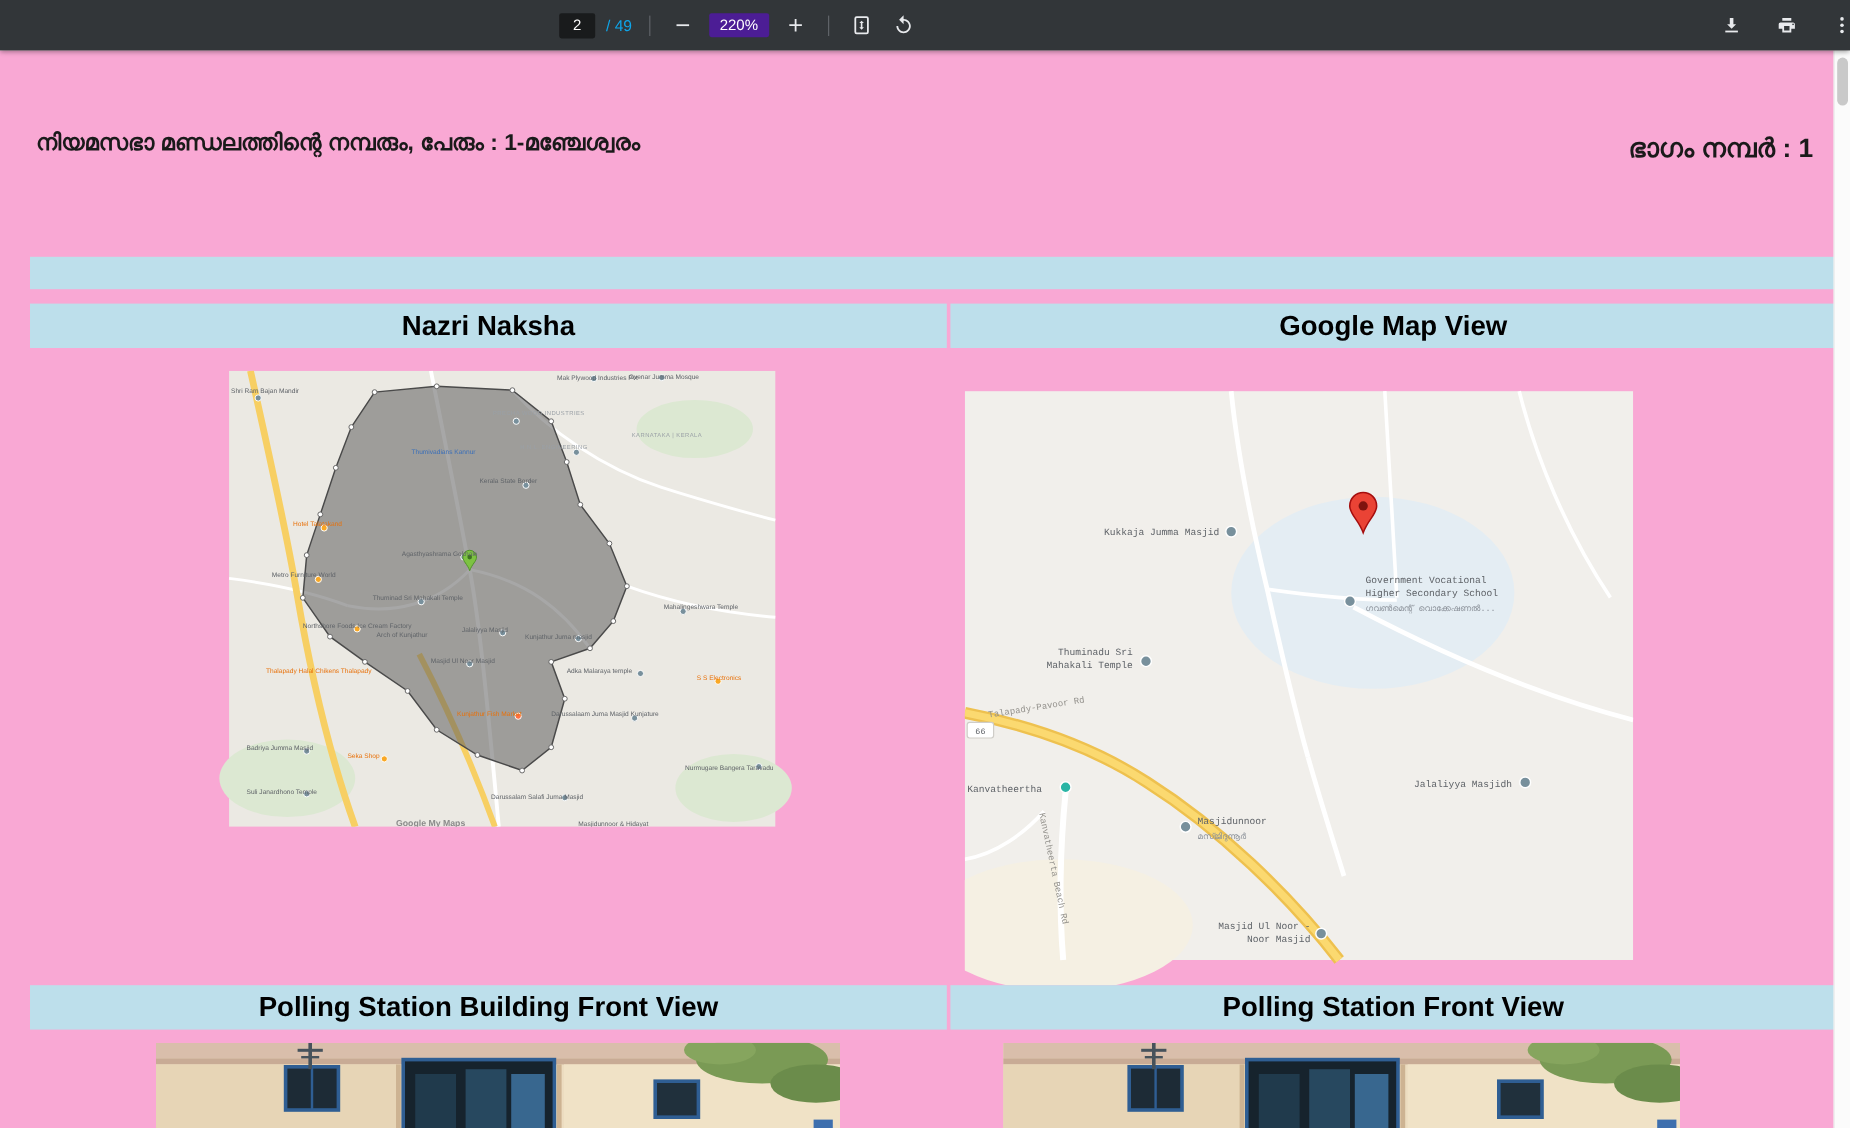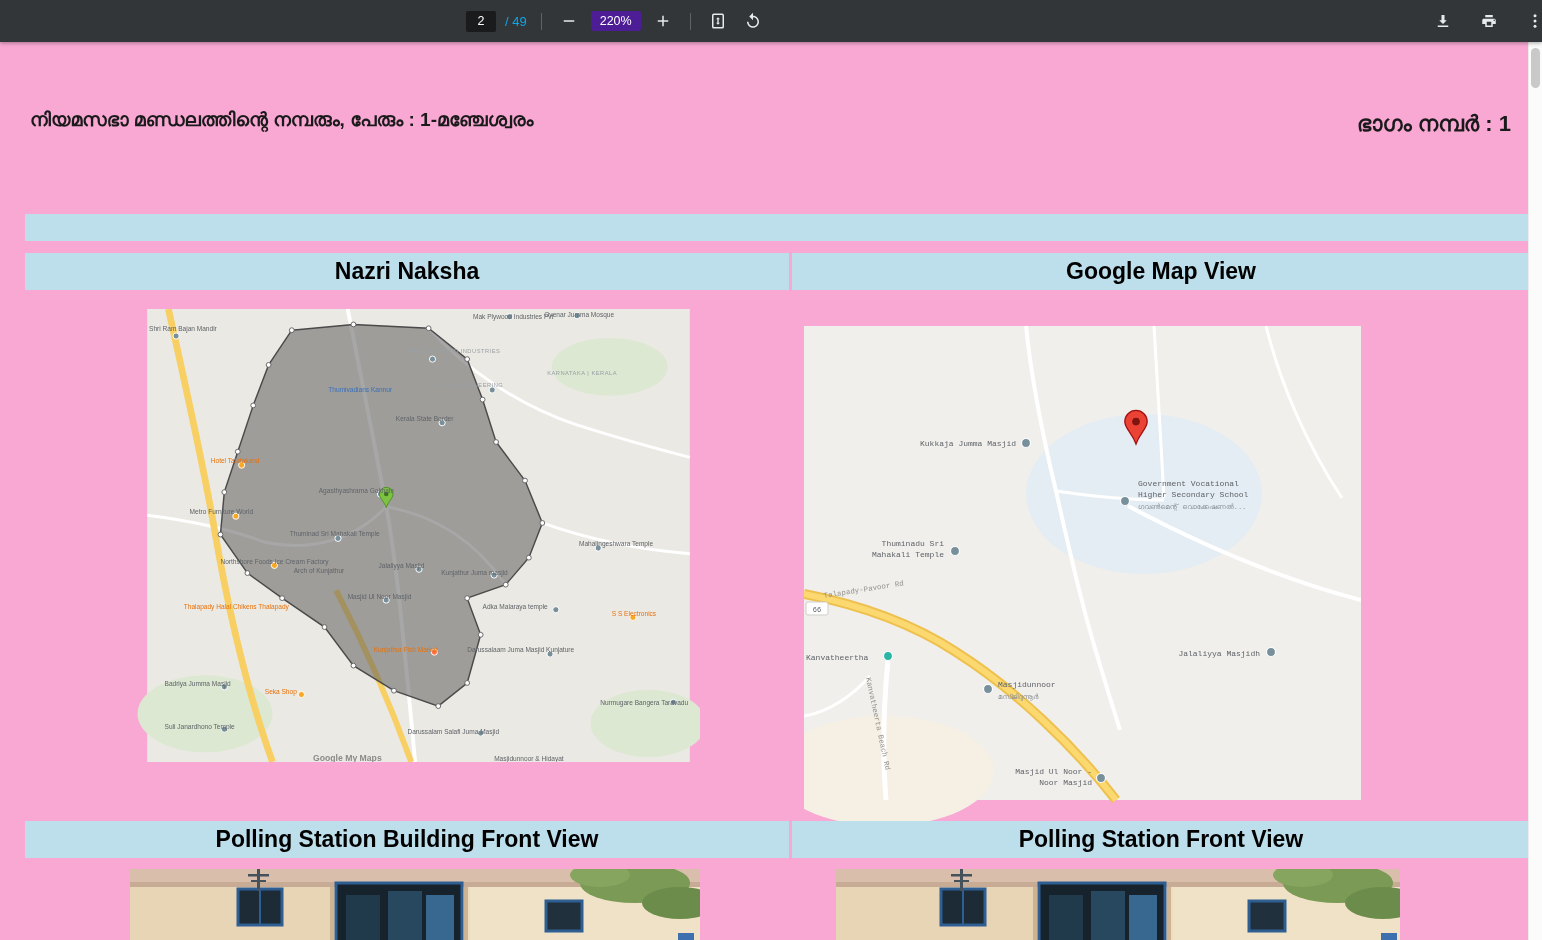--- a/index.html
+++ b/index.html
@@ -26,21 +26,21 @@
   .doc-header-left{position:absolute;left:30px;top:67px;font-size:19px;font-weight:bold;color:#1a1a1a;}
   .doc-header-right{position:absolute;right:18px;top:69px;font-size:22px;font-weight:bold;color:#1a1a1a;}
   .blue-band{position:absolute;left:25px;top:172px;width:1505px;height:27px;background:#bddfeb;}
   .cell-header{position:absolute;height:37px;background:#bddfeb;display:flex;align-items:center;
                justify-content:center;font-weight:bold;font-size:23px;color:#000000;}
   .h-nazri{left:25px;top:211px;width:764px;}
   .h-google{left:792px;top:211px;width:738px;}
   .h-bfront{left:25px;top:779px;width:764px;}
   .h-sfront{left:792px;top:779px;width:738px;}
 
-  .map-left{position:absolute;left:137px;top:267px;width:563px;height:453px;}
+  .map-left{position:absolute;left:137px;top:267px;width:563px;height:380px;}
   .map-right{position:absolute;left:804px;top:263px;width:557px;height:516px;font-family:Liberation Mono, monospace;}
   .map-left svg,.map-right svg{display:block;width:100%;height:100%;}
 
   .photo{position:absolute;overflow:hidden;}
   .photo-left{left:130px;top:827px;width:570px;height:113px;}
   .photo-right{left:836px;top:827px;width:564px;height:113px;}
   .photo svg{display:block;width:100%;height:115px;}
 
   
   .scrollbar{position:absolute;right:0;top:42px;bottom:0;width:13px;background:#fbfbfb;

